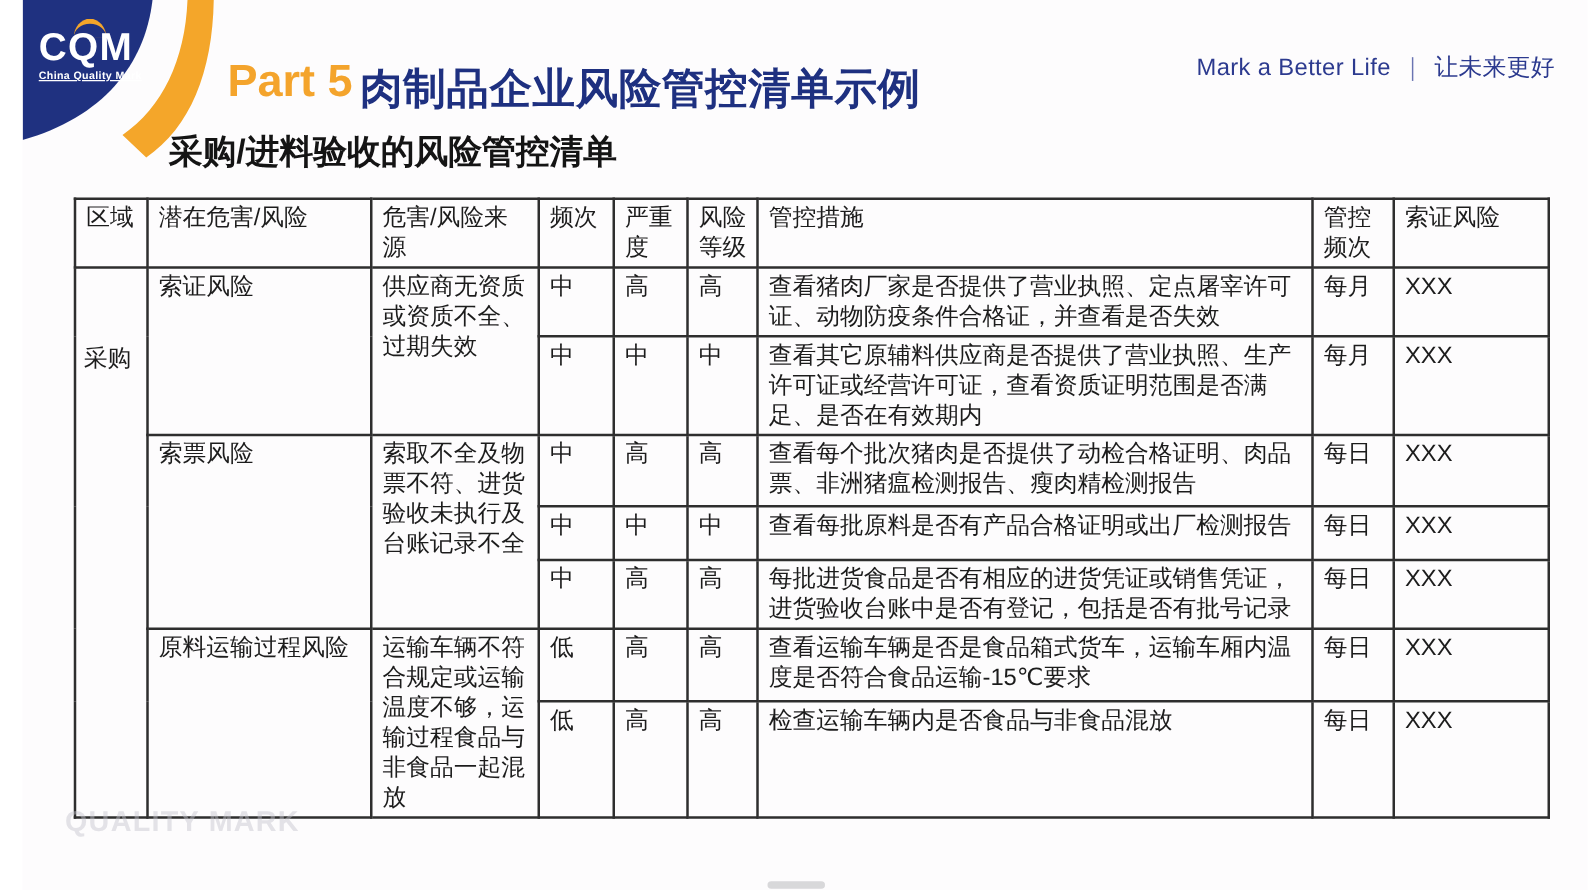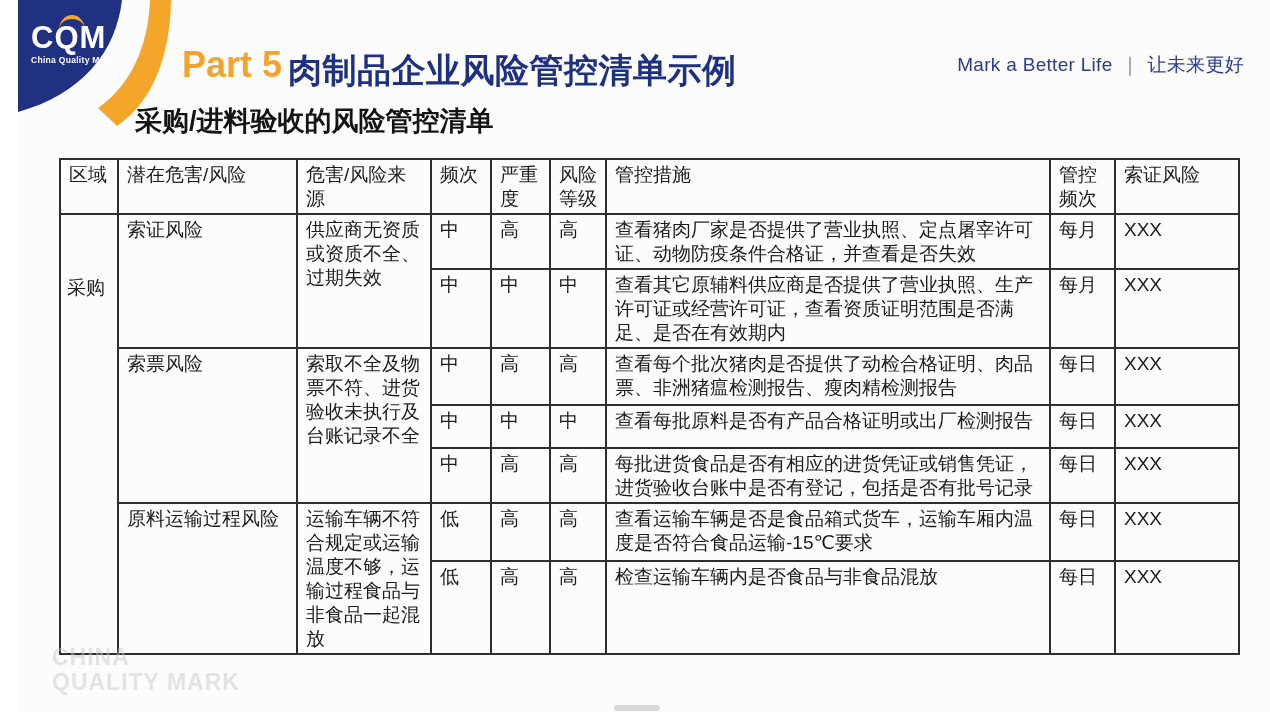--- a/index.html
+++ b/index.html
@@ -15,33 +15,33 @@
   .logo-acronym{
     position:absolute;left:13px;top:20px;width:80px;
     font-size:31px;font-weight:700;color:#ffffff;letter-spacing:1px;
   }
   .logo-q-arc{
     position:absolute;left:41px;top:15px;width:26px;height:11px;
     border-top:4px solid #f4a62a;border-radius:50% 50% 0 0 / 100% 100% 0 0;
   }
   .logo-caption{
     position:absolute;left:13px;top:55px;width:110px;
-    font-size:8.5px;font-weight:700;color:#ffffff;letter-spacing:.3px;white-space:nowrap;
+    font-size:8.5px;font-weight:700;color:#ffffff;letter-spacing:.3px;white-space:nowrap;text-decoration:underline;
   }
   
   .part-label{
     position:absolute;left:164px;top:44px;
     font-size:36px;font-weight:800;color:#f4a42c;
   }
   .page-title{
     position:absolute;left:270px;top:48px;
     font-size:34px;font-weight:800;color:#1e3080;letter-spacing:.5px;
   }
   .tagline{
-    position:absolute;right:44px;top:52px;
+    position:absolute;right:44px;top:41px;
     font-size:19px;font-weight:500;color:#2c3a8f;letter-spacing:.3px;
   }
   .tagline .sep{margin:0 8px;color:#6a74b2;font-weight:300;}
   .section-subtitle{
     position:absolute;left:117px;top:103px;
     font-family:Liberation Sans, sans-serif;
     font-size:27px;font-weight:700;color:#141414;
   }
   
   table.risk-table{
@@ -177,19 +177,18 @@
       <td>高</td>
       <td>高</td>
       <td>检查运输车辆内是否食品与非食品混放</td>
       <td>每日</td>
       <td>XXX</td>
     </tr>
   </tbody>
     </table>
 
   <div class="watermark">
-    <div>CHINA</div>
     <div>QUALITY MARK</div>
   </div>
 
   <div class="bottom-bar"></div>
 
 </div>
 
 </body></html>

